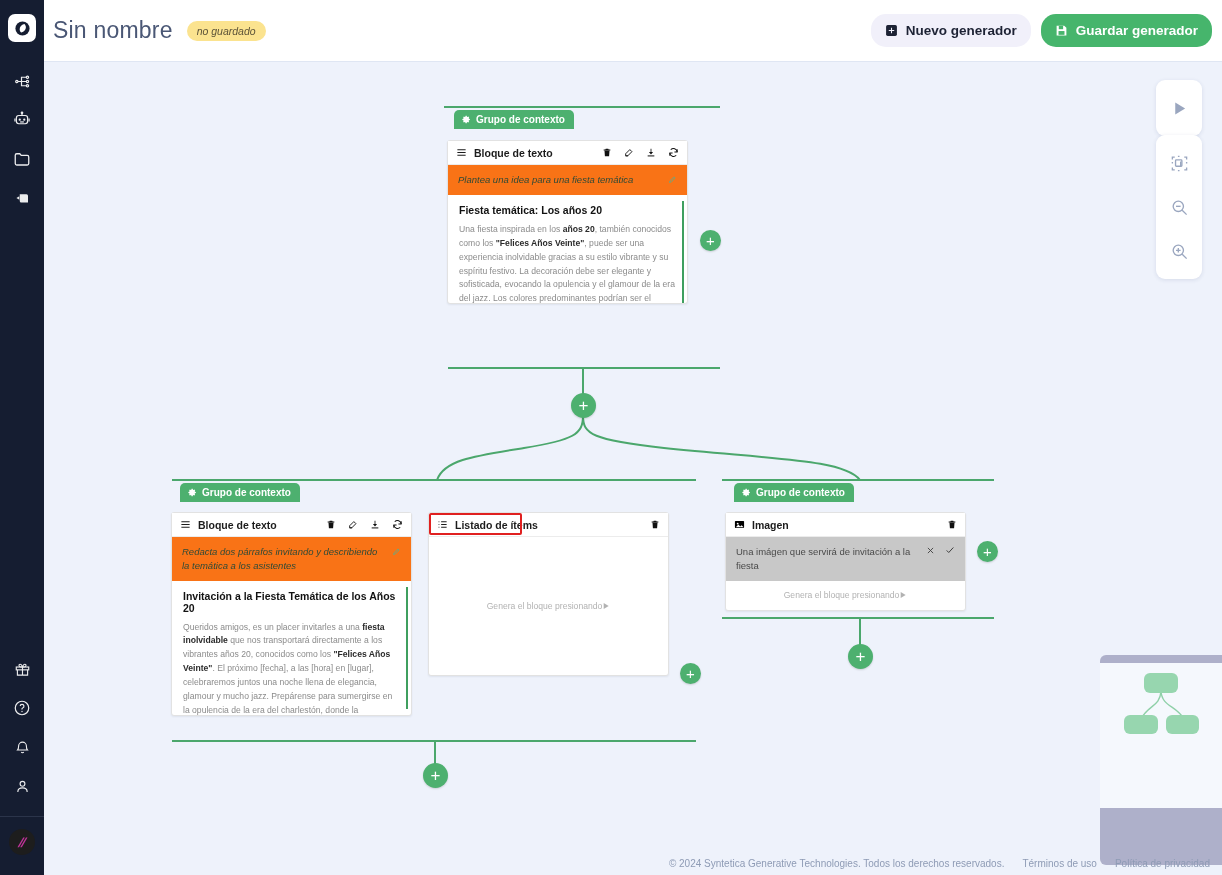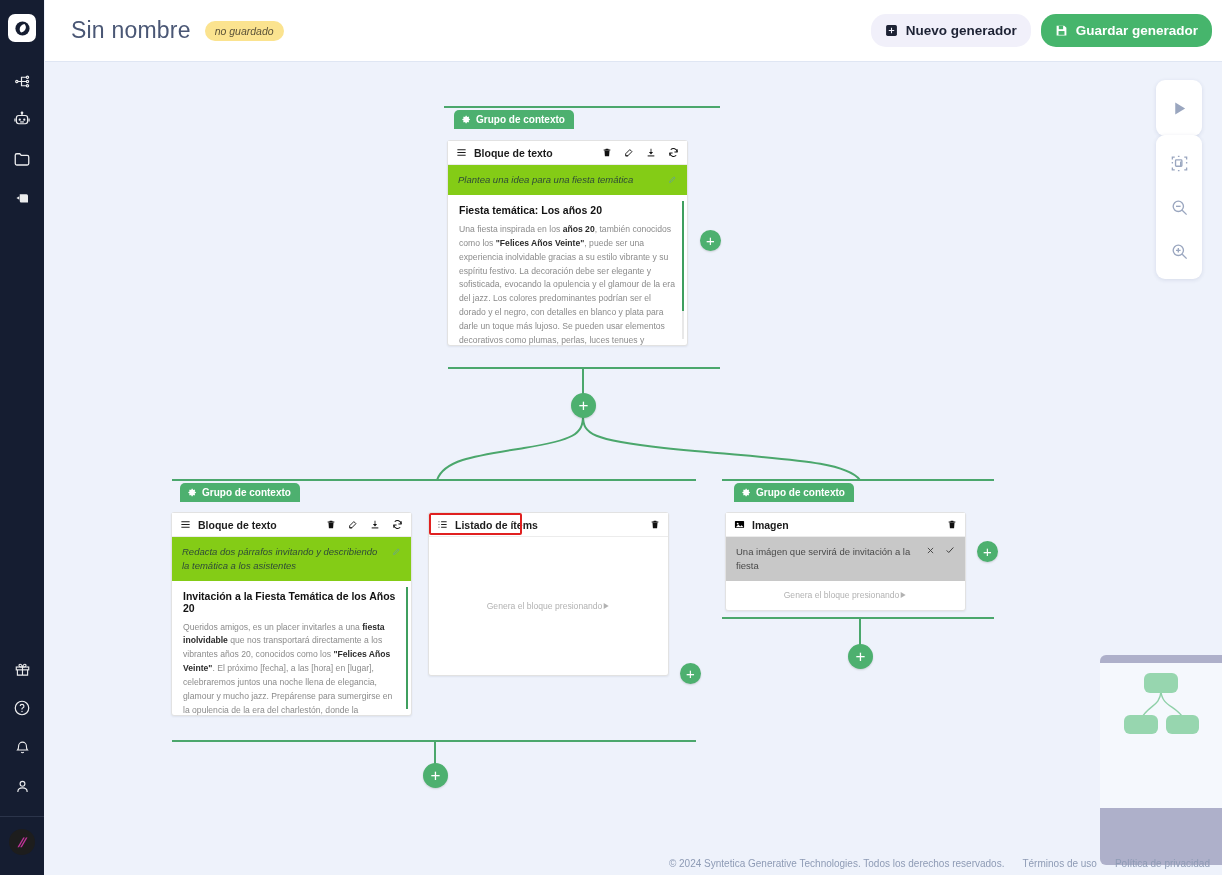--- a/index.html
+++ b/index.html
@@ -30,21 +30,21 @@
   .rail-sep { width: 44px; height: 1px; background: #2b344a; margin: 10px 0 12px; }
   .rail-avatar {
     width: 26px; height: 26px; border-radius: 50%; background: #1d1d1d;
     display: flex; align-items: center; justify-content: center; margin-bottom: 10px;
   }
   .rail-avatar span { font-style: italic; font-weight: 700; font-size: 13px; color: #c0349a;
     transform: skewX(-12deg); letter-spacing: -1px; }
 
   
   #topbar {
-    position: absolute; left: 45px; top: 0; right: 0; height: 62px;
+    position: absolute; left: 27px; top: 0; right: 0; height: 62px;
     background: #ffffff; display: flex; align-items: center;
     border-bottom: 1px solid #dfe6f3; z-index: 30;
   }
   #doc-title {
     margin-left: 26px; font-size: 23px; font-weight: 400; color: #4a5775; letter-spacing: .2px;
   }
   #unsaved-badge {
     margin-left: 14px; background: #fbe38f; color: #5c5338;
     font-size: 10.5px; font-style: italic; border-radius: 10px; padding: 4px 10px 4px 10px;
     white-space: nowrap;
@@ -85,21 +85,21 @@
     font-size: 10.5px; font-weight: 700; color: #1c1c1c; margin-left: 7px; white-space: nowrap;
   }
   .head-tools { margin-left: auto; display: flex; align-items: center; gap: 12px; }
   .head-tools .ti { color: #111; display: inline-flex; cursor: pointer; }
   .redbox {
     position: absolute; border: 2px solid #e02020; border-radius: 2px;
     pointer-events: none;
   }
 
   .prompt-strip {
-    background: #84cc16; padding: 8px 10px; display: flex; align-items: flex-start; gap: 6px;
+    background: #f97316; padding: 8px 10px; display: flex; align-items: flex-start; gap: 6px;
   }
   .prompt-strip .txt {
     font-size: 9.5px; font-style: italic; color: #2e4a38; line-height: 1.45; flex: 1;
   }
   .prompt-strip .pencil { color: #6aa883; display: inline-flex; padding-top: 2px; }
 
   .prompt-grey {
     background: #c8c8c8; padding: 8px 10px; display: flex; align-items: flex-start; gap: 8px;
   }
   .prompt-grey .txt { font-size: 9.5px; color: #4a4a4a; line-height: 1.45; flex: 1; }
@@ -335,21 +335,21 @@
       </span>
     </div>
     <div class="prompt-strip">
       <span class="txt">Plantea una idea para una fiesta temática</span>
       <span class="pencil">
         <svg width="9" height="9" viewBox="0 0 24 24" fill="none" stroke="currentColor" stroke-width="2.4">
             <path d="M4 20l4-1 11-11-3-3L5 16z"></path>
           </svg>
       </span>
     </div>
-    <div class="body-area" style="height:150px;">
+    <div class="body-area" style="height:108px;">
       <div class="scroll-rail"></div>
       <div class="scroll-thumb" style="height:110px;"></div>
       <div class="body-h">Fiesta temática: Los años 20</div>
       <div class="body-p">Una fiesta inspirada en los <b>años 20</b>, también conocidos como los <b>"Felices Años Veinte"</b>, puede ser una experiencia inolvidable gracias a su estilo vibrante y su espíritu festivo. La decoración debe ser elegante y sofisticada, evocando la opulencia y el glamour de la era del jazz. Los colores predominantes podrían ser el dorado y el negro, con detalles en blanco y plata para darle un toque más lujoso. Se pueden usar elementos decorativos como plumas, perlas, luces tenues y cortinas de cuentas para</div>
     </div>
   </div>
 
   <div class="plus" style="left:656px; top:168px;">+</div>
   <div class="plus big" style="left:527px; top:331px;">+</div>
 

